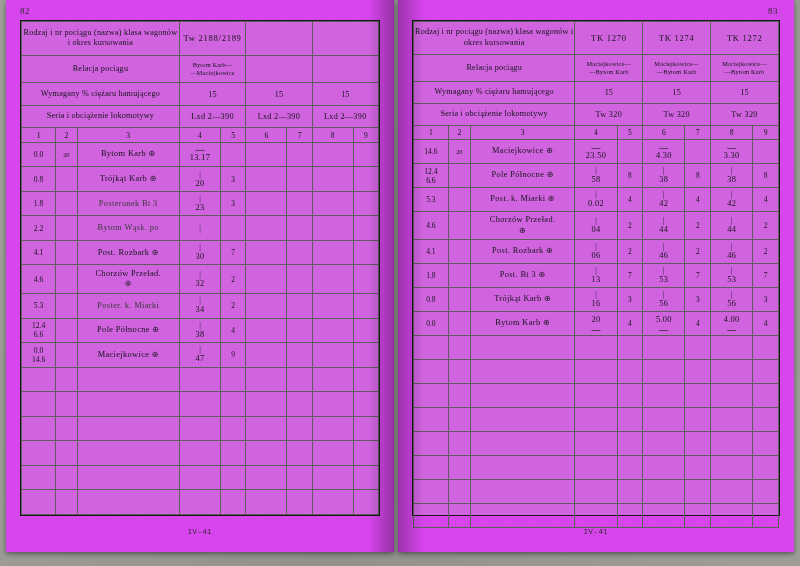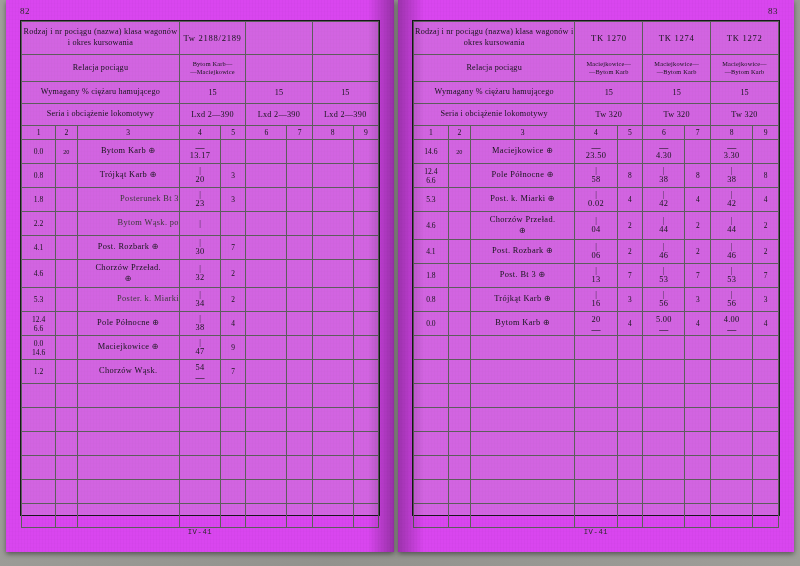--- a/index.html
+++ b/index.html
@@ -96,21 +96,21 @@
   }
 
   
   .sep-l{border-left:1.5px solid #17171a !important;}
 
   .station{
     text-align:left;padding-left:10px;font-size:8.4px;letter-spacing:.35px;
     line-height:1.2;
   }
   .station.maj{font-weight:normal;}
-  .station.min{font-weight:normal;color:#3a3a38;text-align:right;}
+  .station.min{font-weight:normal;color:#3a3a38;}
   .dist{font-size:7.6px;}
   .km20{font-size:6.2px;}
   .rt{font-size:7.4px;}
 
   
   .tcell{position:relative;height:100%;}
   .dash{display:block;font-size:9px;line-height:8px;font-weight:bold;}
   .pipe{display:block;font-size:8px;line-height:9px;color:#2a2a30;}
   .depart{display:block;font-size:8.4px;line-height:10px;font-weight:normal;letter-spacing:.3px;}
 
@@ -313,34 +313,20 @@
               <td class="tcell sep-l">
                 <span class="pipe">|</span>
                 <span class="depart">47</span>
               </td>
               <td class="rt">9</td>
               <td></td>
               <td class="rt"></td>
               <td></td>
               <td class="rt"></td>
             </tr>
-            <tr class="data">
-              <td class="dist">1.2</td>
-              <td class="km20"></td>
-              <td class="station maj"><span>Chorzów Wąsk.</span></td>
-              <td class="tcell sep-l">
-                <span class="depart">54</span>
-                <span class="dash">—</span>
-              </td>
-              <td class="rt">7</td>
-              <td></td>
-              <td class="rt"></td>
-              <td></td>
-              <td class="rt"></td>
-            </tr>
             <tr class="blank">
               <td></td>
               <td></td>
               <td></td>
               <td class="sep-l"></td>
               <td></td>
               <td></td>
               <td></td>
               <td></td>
               <td></td>

